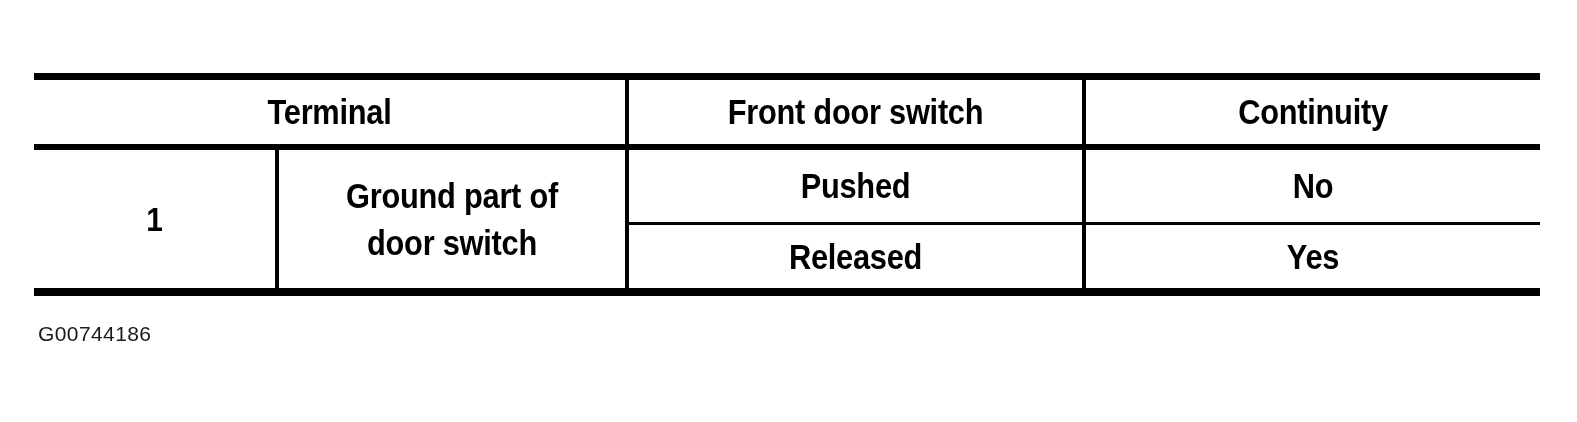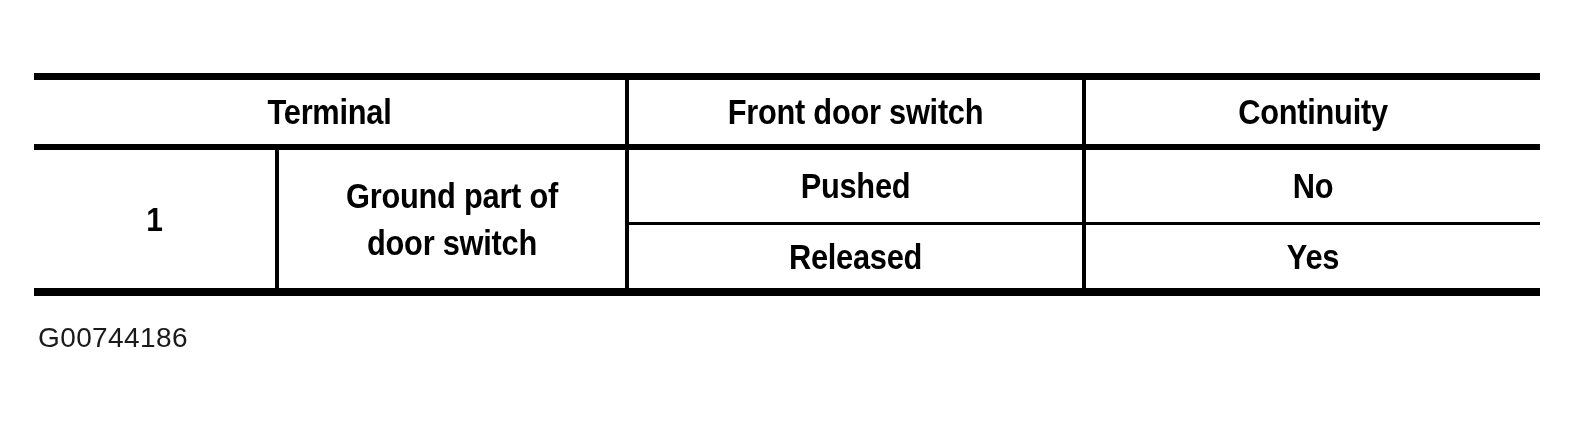--- a/index.html
+++ b/index.html
@@ -83,21 +83,21 @@
   .b-pushed    { left: 595px;  top: 77px;  width: 453px; height: 72px; }
   .b-no        { left: 1052px; top: 77px;  width: 454px; height: 72px; }
   .b-released  { left: 595px;  top: 152px; width: 453px; height: 63px; }
   .b-yes       { left: 1052px; top: 152px; width: 454px; height: 63px; }
 
   
   #figure-caption {
     position: absolute;
     left: 38px;
     top: 322px;
-    font-size: 28px;
+    font-size: 21px;
     font-weight: 400;
     letter-spacing: 0.4px;
     color: #1a1a1a;
     font-family: "Liberation Sans", "DejaVu Sans", sans-serif;
   }
 </style>
 </head>
 <body>
 
 <div id="table-wrap">

